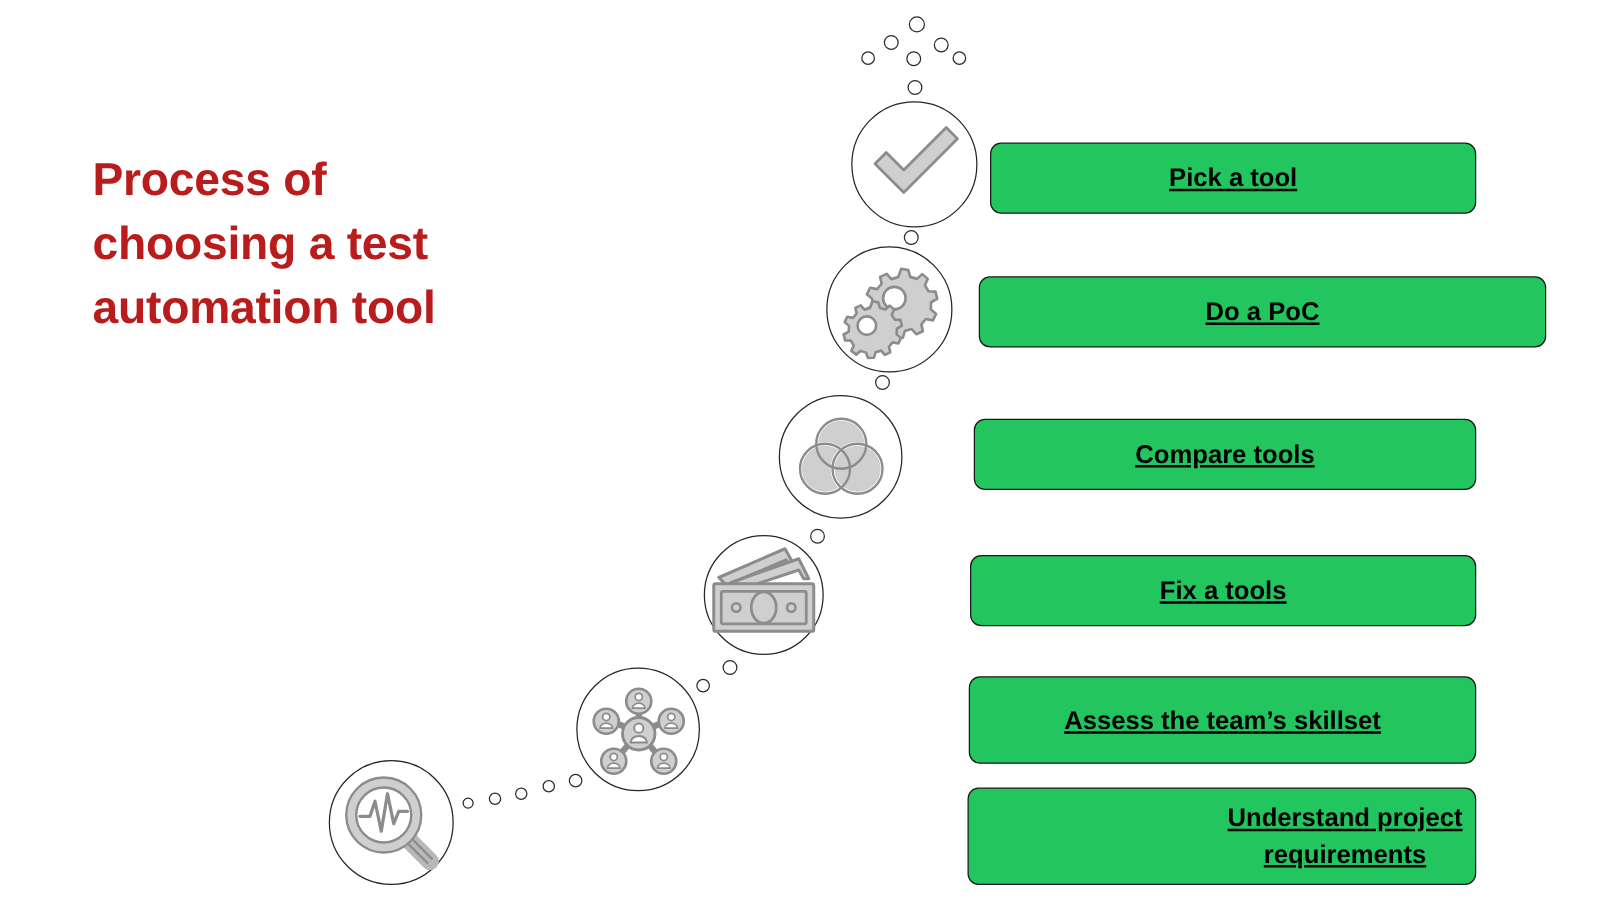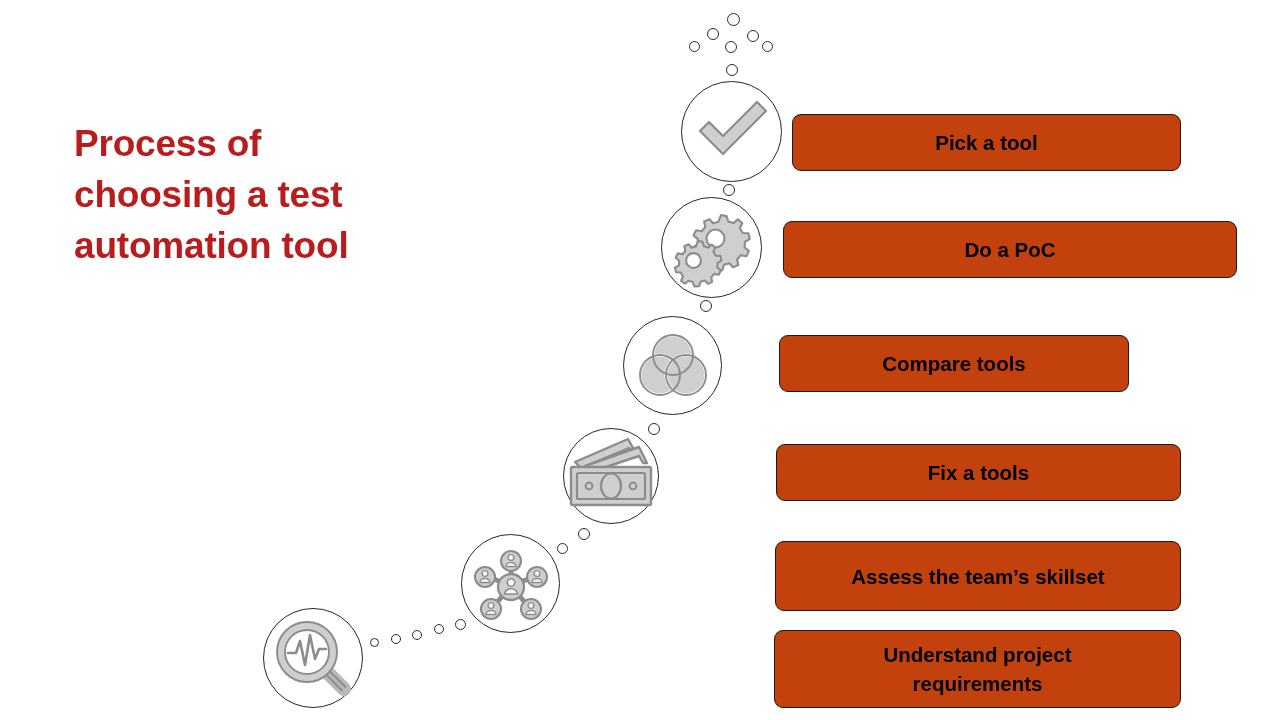--- a/index.html
+++ b/index.html
@@ -33,25 +33,26 @@
     letter-spacing: -0.2px;
     white-space: pre-line;
     color: #b91c1c;
   }
   
   .label-box {
     position: absolute;
     box-sizing: border-box;
     border: 1.4px solid #1a1a1a;
     border-radius: 9px;
-    background: #c2410c;
+    background: #22c55e;
     display: flex;
     align-items: center;
     justify-content: center;
     text-align: center;
+    text-decoration: underline;
   }
   .label-text {
     font-size: 20.5px;
     font-weight: bold;
     line-height: 29px;
     color: #000000;
     white-space: pre-line;
     padding: 0 10px;
   }
   
@@ -150,21 +151,21 @@
           <circle cx="53" cy="49" r="20"></circle>
         </g>
         <g fill="none" stroke="#8c8c8c" stroke-width="1.9">
           <circle cx="40" cy="29" r="20"></circle>
           <circle cx="27" cy="49" r="20"></circle>
           <circle cx="53" cy="49" r="20"></circle>
         </g>
       </svg>
     </span>
   </div>
-  <div class="label-box" style="left:779px; top:335px; width:350px; height:57px;">
+  <div class="label-box" style="left:779px; top:335px; width:402px; height:57px;">
     <span class="label-text">Compare tools</span>
   </div>
 
   <div class="icon-circle" style="left:563px; top:428px; width:96px; height:96px;">
     <span>
       <svg width="92" height="92" viewBox="0 0 92 92">
         <g stroke="#8c8c8c" stroke-width="2.4" stroke-linejoin="round" fill="#cfcfcf">
 
           <path d="M10 32 L63 9 L72 25 L68 25 L64 18 L16 38 Z"></path>
 
@@ -238,18 +239,18 @@
         <path d="M51 54.5 L70.5 74" stroke="#8c8c8c" stroke-width="1.8" fill="none"></path>
 
         <circle cx="35" cy="35" r="26" fill="#ffffff" stroke="#cfcfcf" stroke-width="8"></circle>
         <circle cx="35" cy="35" r="30" fill="none" stroke="#8c8c8c" stroke-width="1.9"></circle>
         <circle cx="35" cy="35" r="22" fill="none" stroke="#8c8c8c" stroke-width="1.9"></circle>
 
         <polyline points="16,36 24,36 28,24 33,48 38,18 43,42 47,32 54,32" fill="none" stroke="#8c8c8c" stroke-width="2.6" stroke-linejoin="round" stroke-linecap="round"></polyline>
       </svg>
     </span>
   </div>
-  <div class="label-box" style="left:774px; top:630px; width:407px; height:78px;">
+  <div class="label-box" style="left:774px; top:630px; width:407px; height:78px;justify-content:flex-end;">
     <span class="label-text">Understand project
 requirements</span>
   </div>
 
 </div>
 
 </body></html>

